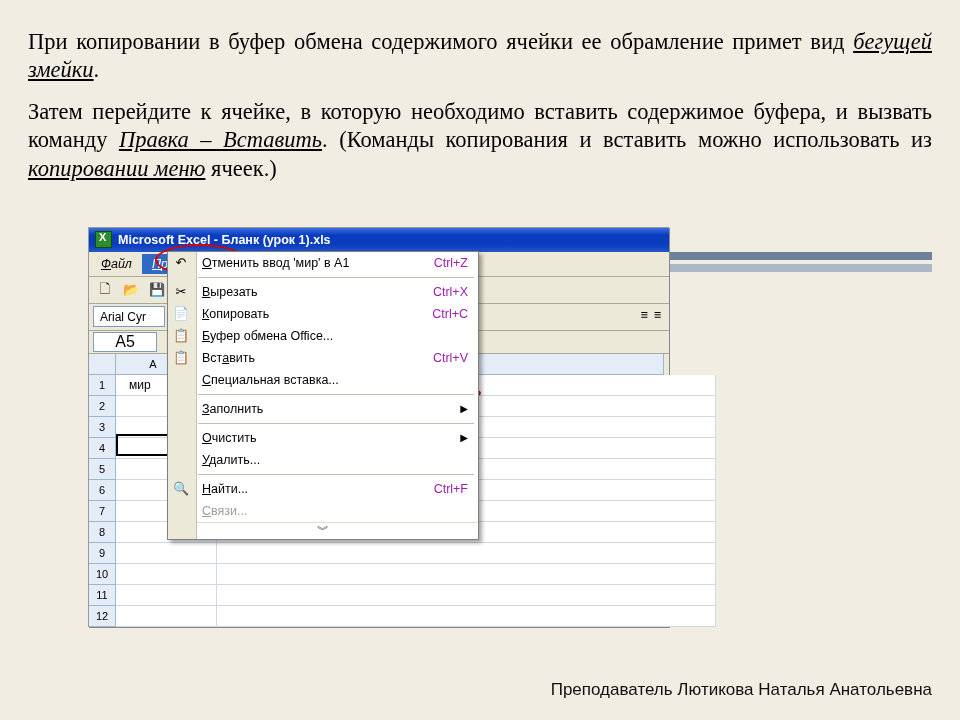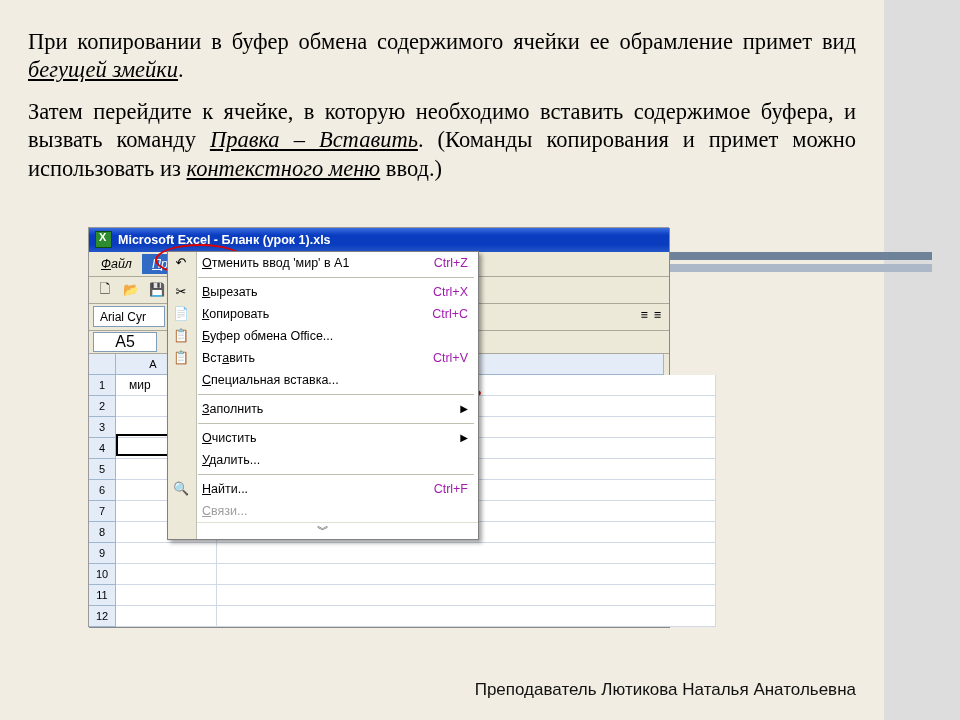--- a/index.html
+++ b/index.html
@@ -4,21 +4,21 @@
 <style>
   html,body{margin:0;padding:0;}
   body{
     width:960px;height:720px;
     background:#ddd;
     font-family:"Times New Roman",Times,serif;
     box-sizing:border-box;
     position:relative;
   }
   .slide{
-    position:absolute;left:0;top:0;width:884px;height:720px;
+    position:absolute;left:0;top:0;width:960px;height:720px;
     background:#f2ede2;
     box-sizing:border-box;
     padding:28px 28px 0 28px;
   }
   .para{
     font-size:22.5px;
     line-height:1.25;
     color:#000;
     text-align:justify;
     margin:0 0 14px 0;
@@ -179,21 +179,21 @@
 </style>
 </head>
 <body>
 
 <div class="slide">
 
   <p class="para">
     <span>При копировании в буфер обмена содержимого ячейки ее обрамление примет вид </span><span class="u i">бегущей змейки</span><span>.</span>
   </p>
   <p class="para">
-    <span>Затем перейдите к ячейке, в которую необходимо вставить содержимое буфера, и вызвать команду </span><span class="u i">Правка – Вставить</span><span>. (Команды копирования и примет можно использовать из </span><span class="u i">контекстного меню</span><span> ввод.)</span>
+    <span>Затем перейдите к ячейке, в которую необходимо вставить содержимое буфера, и вызвать команду </span><span class="u i">Правка – Вставить</span><span>. (Команды копирования и вставить можно использовать из </span><span class="u i">копировании меню</span><span> ячеек.)</span>
   </p>
 
   <div class="right-bars">
     <div class="bar b1"></div>
     <div class="bar b2"></div>
   </div>
 
   <div class="screenshot-wrap" style="position:relative;margin-top:44px;">
 
     <div class="titlebar">

